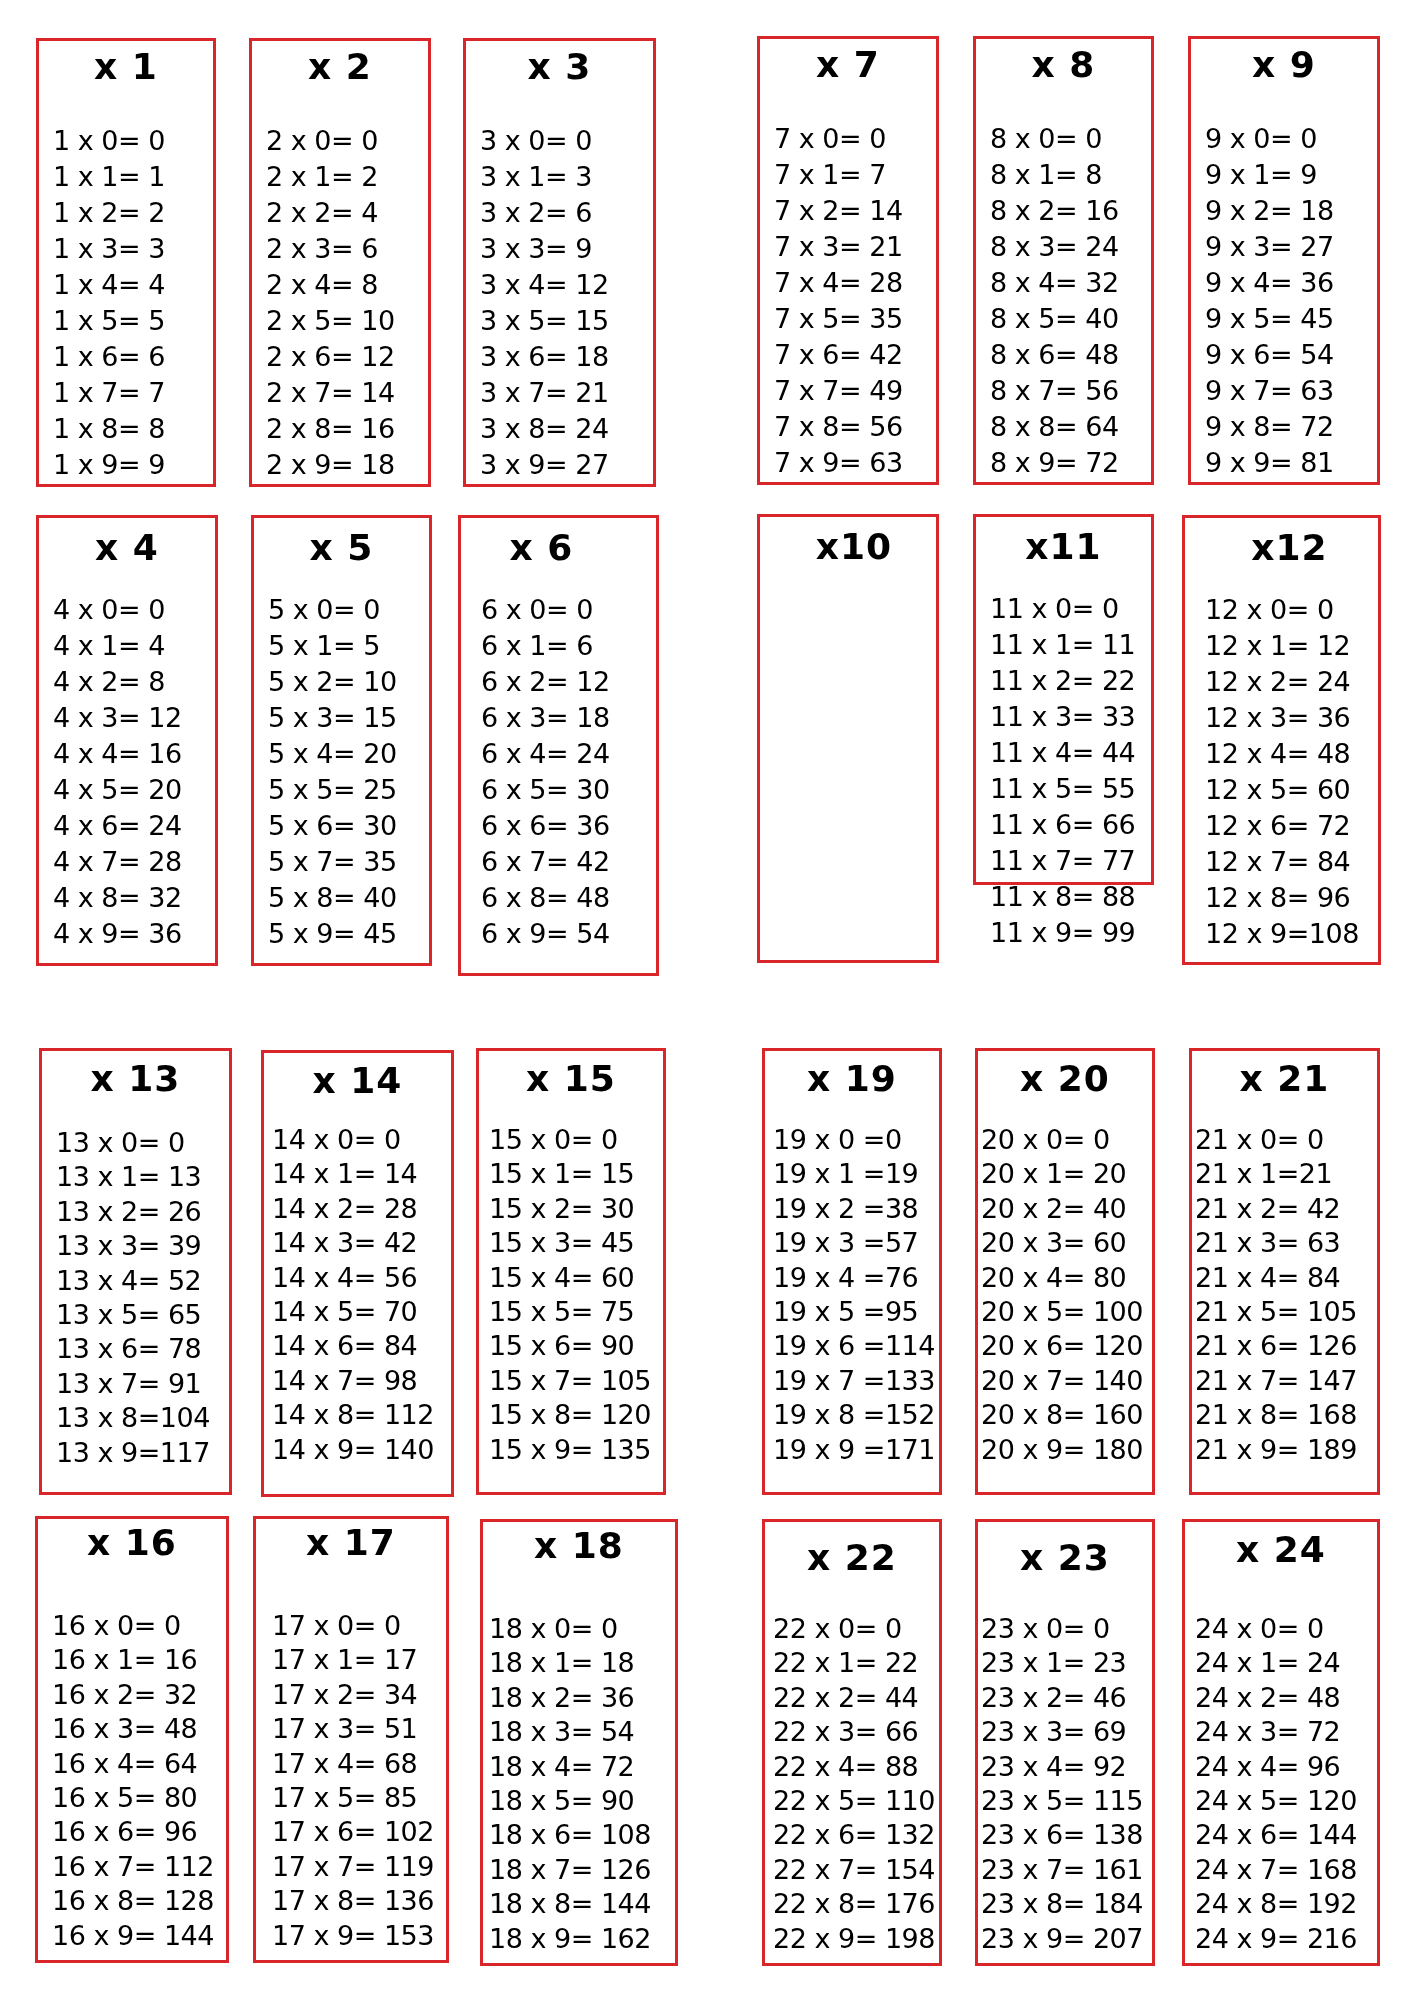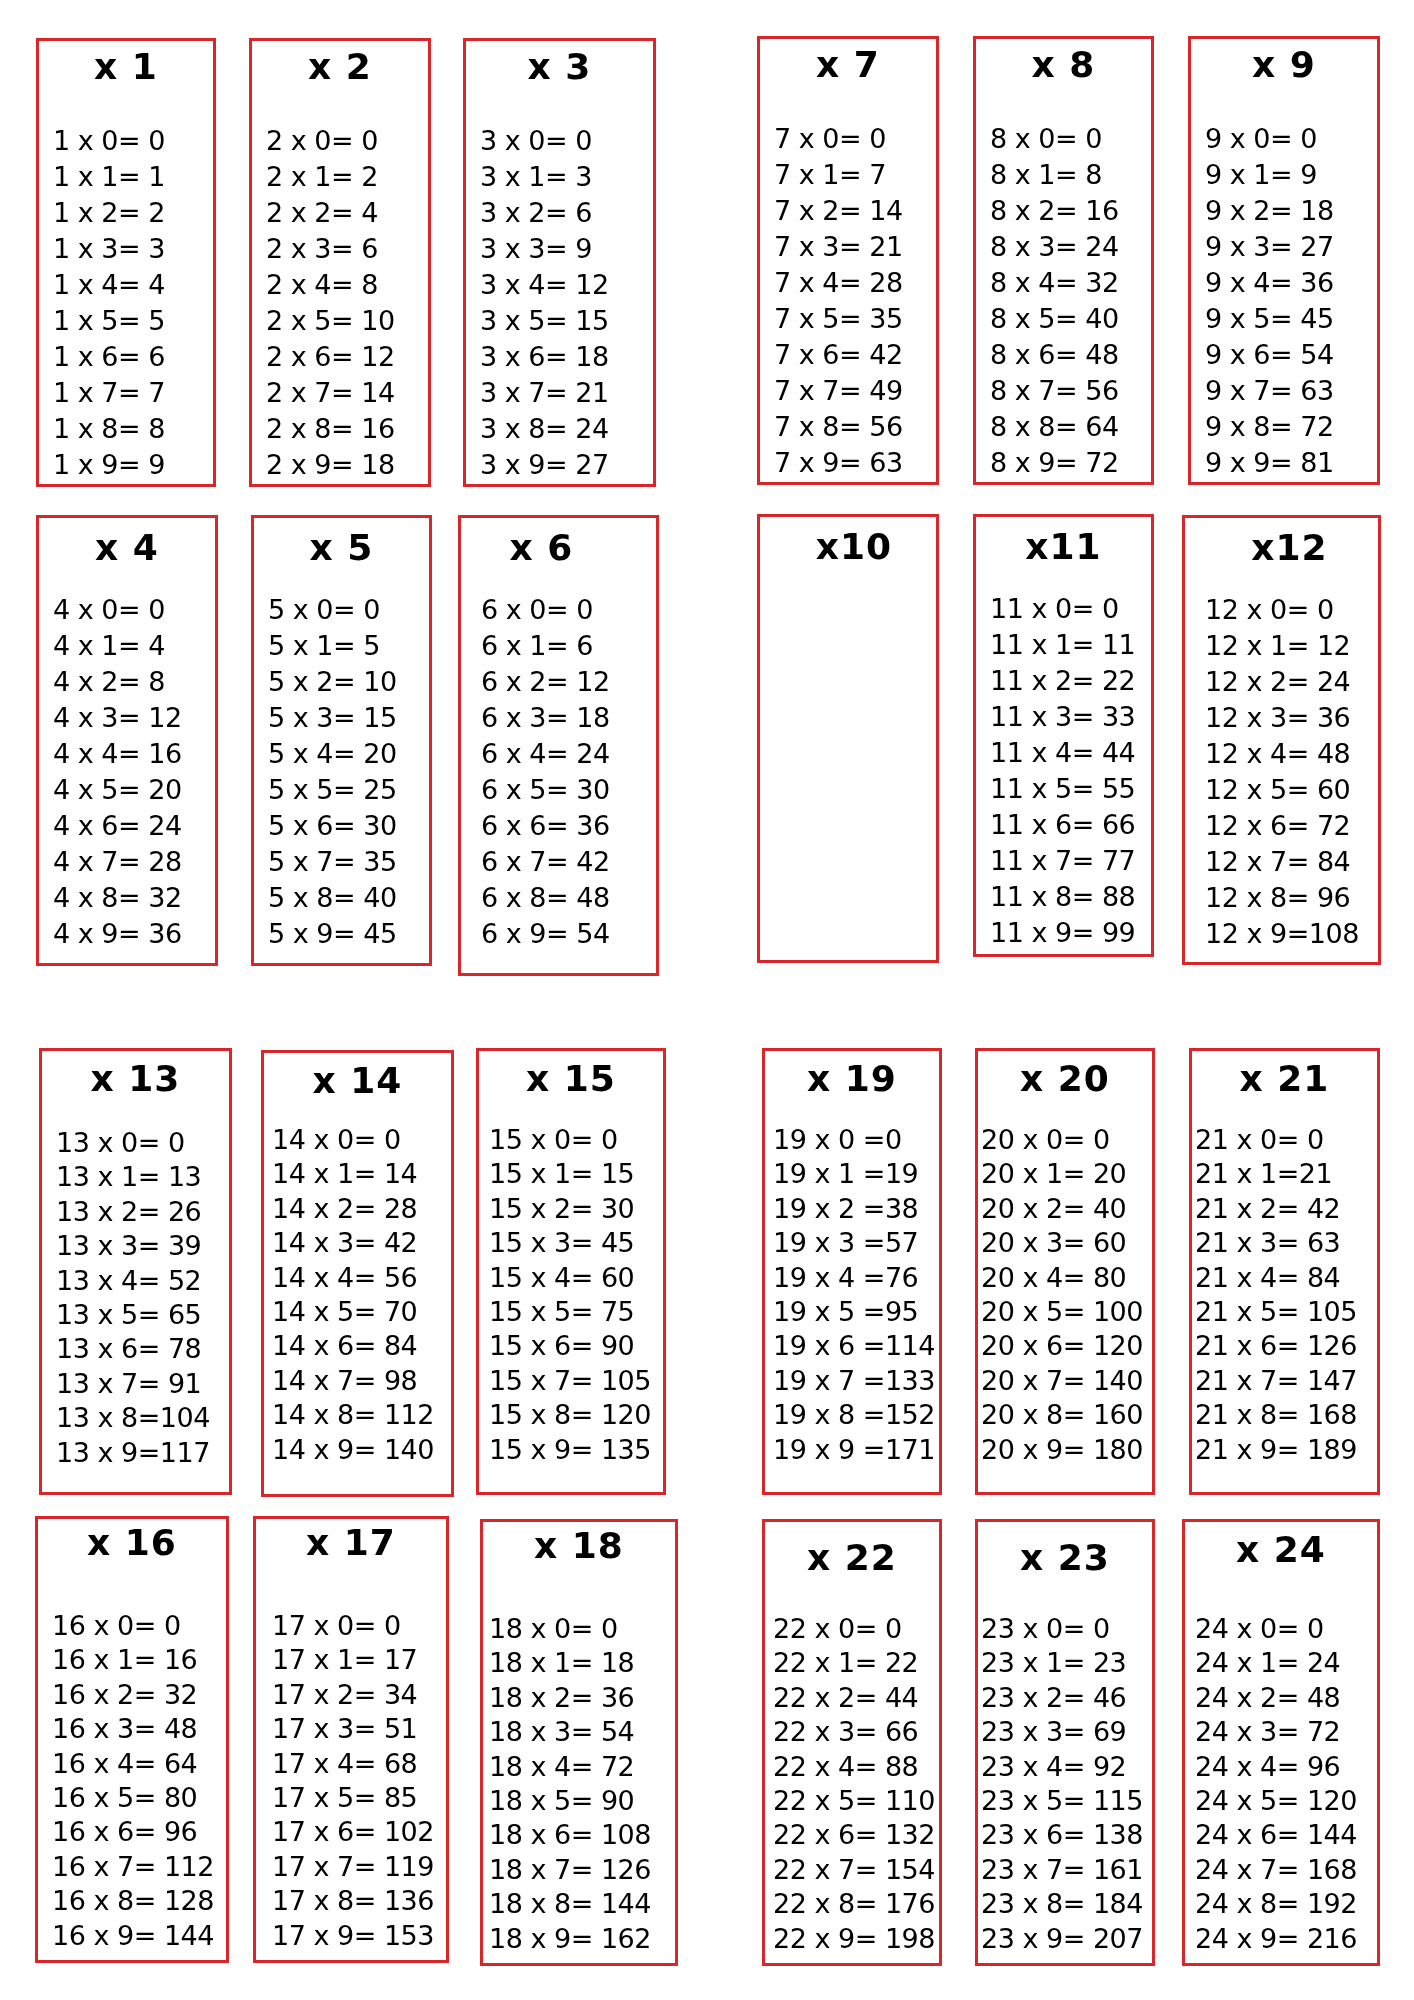--- a/index.html
+++ b/index.html
@@ -152,21 +152,21 @@
       <li class="table-line">6 x 5= 30</li>
       <li class="table-line">6 x 6= 36</li>
       <li class="table-line">6 x 7= 42</li>
       <li class="table-line">6 x 8= 48</li>
       <li class="table-line">6 x 9= 54</li>
     </ul>
 </div>
 <div class="table-box r2" style="left: 757px; top: 514px; width: 182px; height: 449px; border-color: rgb(217, 38, 43);">
   <div class="table-title" style="padding-left:12px;">x10</div>
 </div>
-<div class="table-box r2" style="left: 973px; top: 514px; width: 181px; height: 443px; border-color: rgb(217, 38, 43);">
+<div class="table-box r2" style="left: 973px; top: 514px; width: 181px; height: 371px; border-color: rgb(217, 38, 43);">
   <div class="table-title">x11</div>
   <ul class="table-lines">
       <li class="table-line">11 x 0= 0</li>
       <li class="table-line">11 x 1= 11</li>
       <li class="table-line">11 x 2= 22</li>
       <li class="table-line">11 x 3= 33</li>
       <li class="table-line">11 x 4= 44</li>
       <li class="table-line">11 x 5= 55</li>
       <li class="table-line">11 x 6= 66</li>
       <li class="table-line">11 x 7= 77</li>

